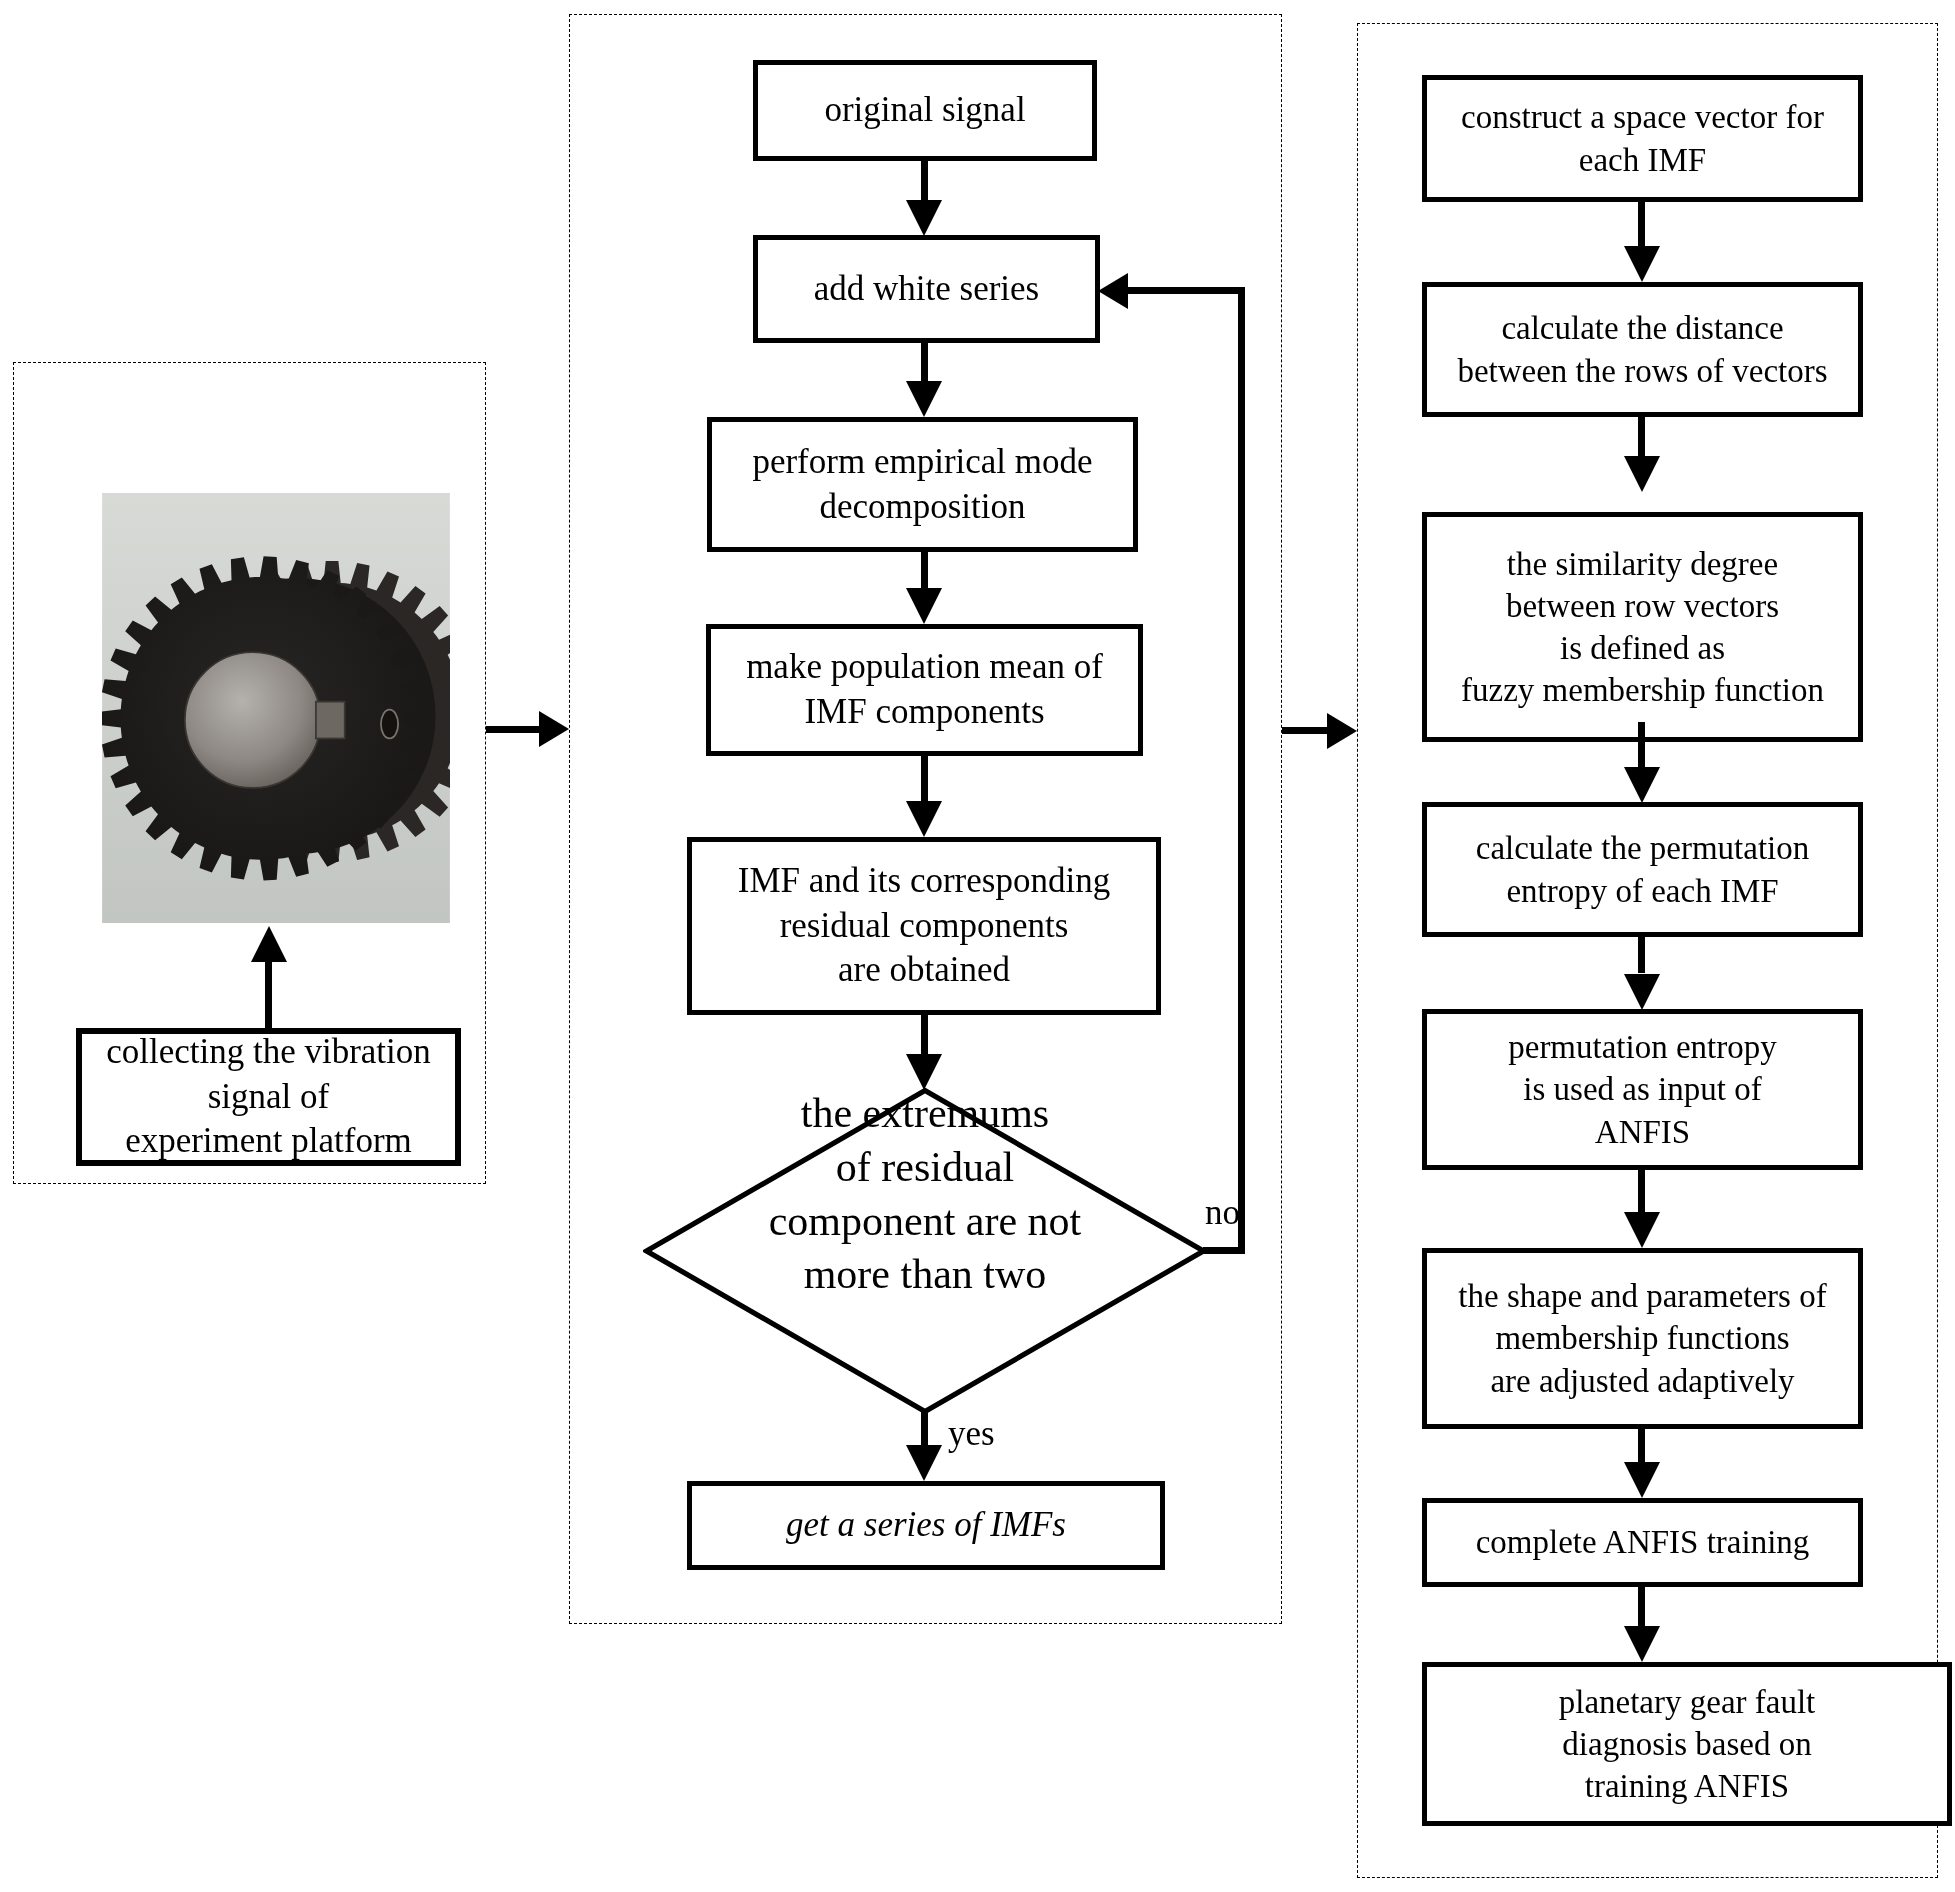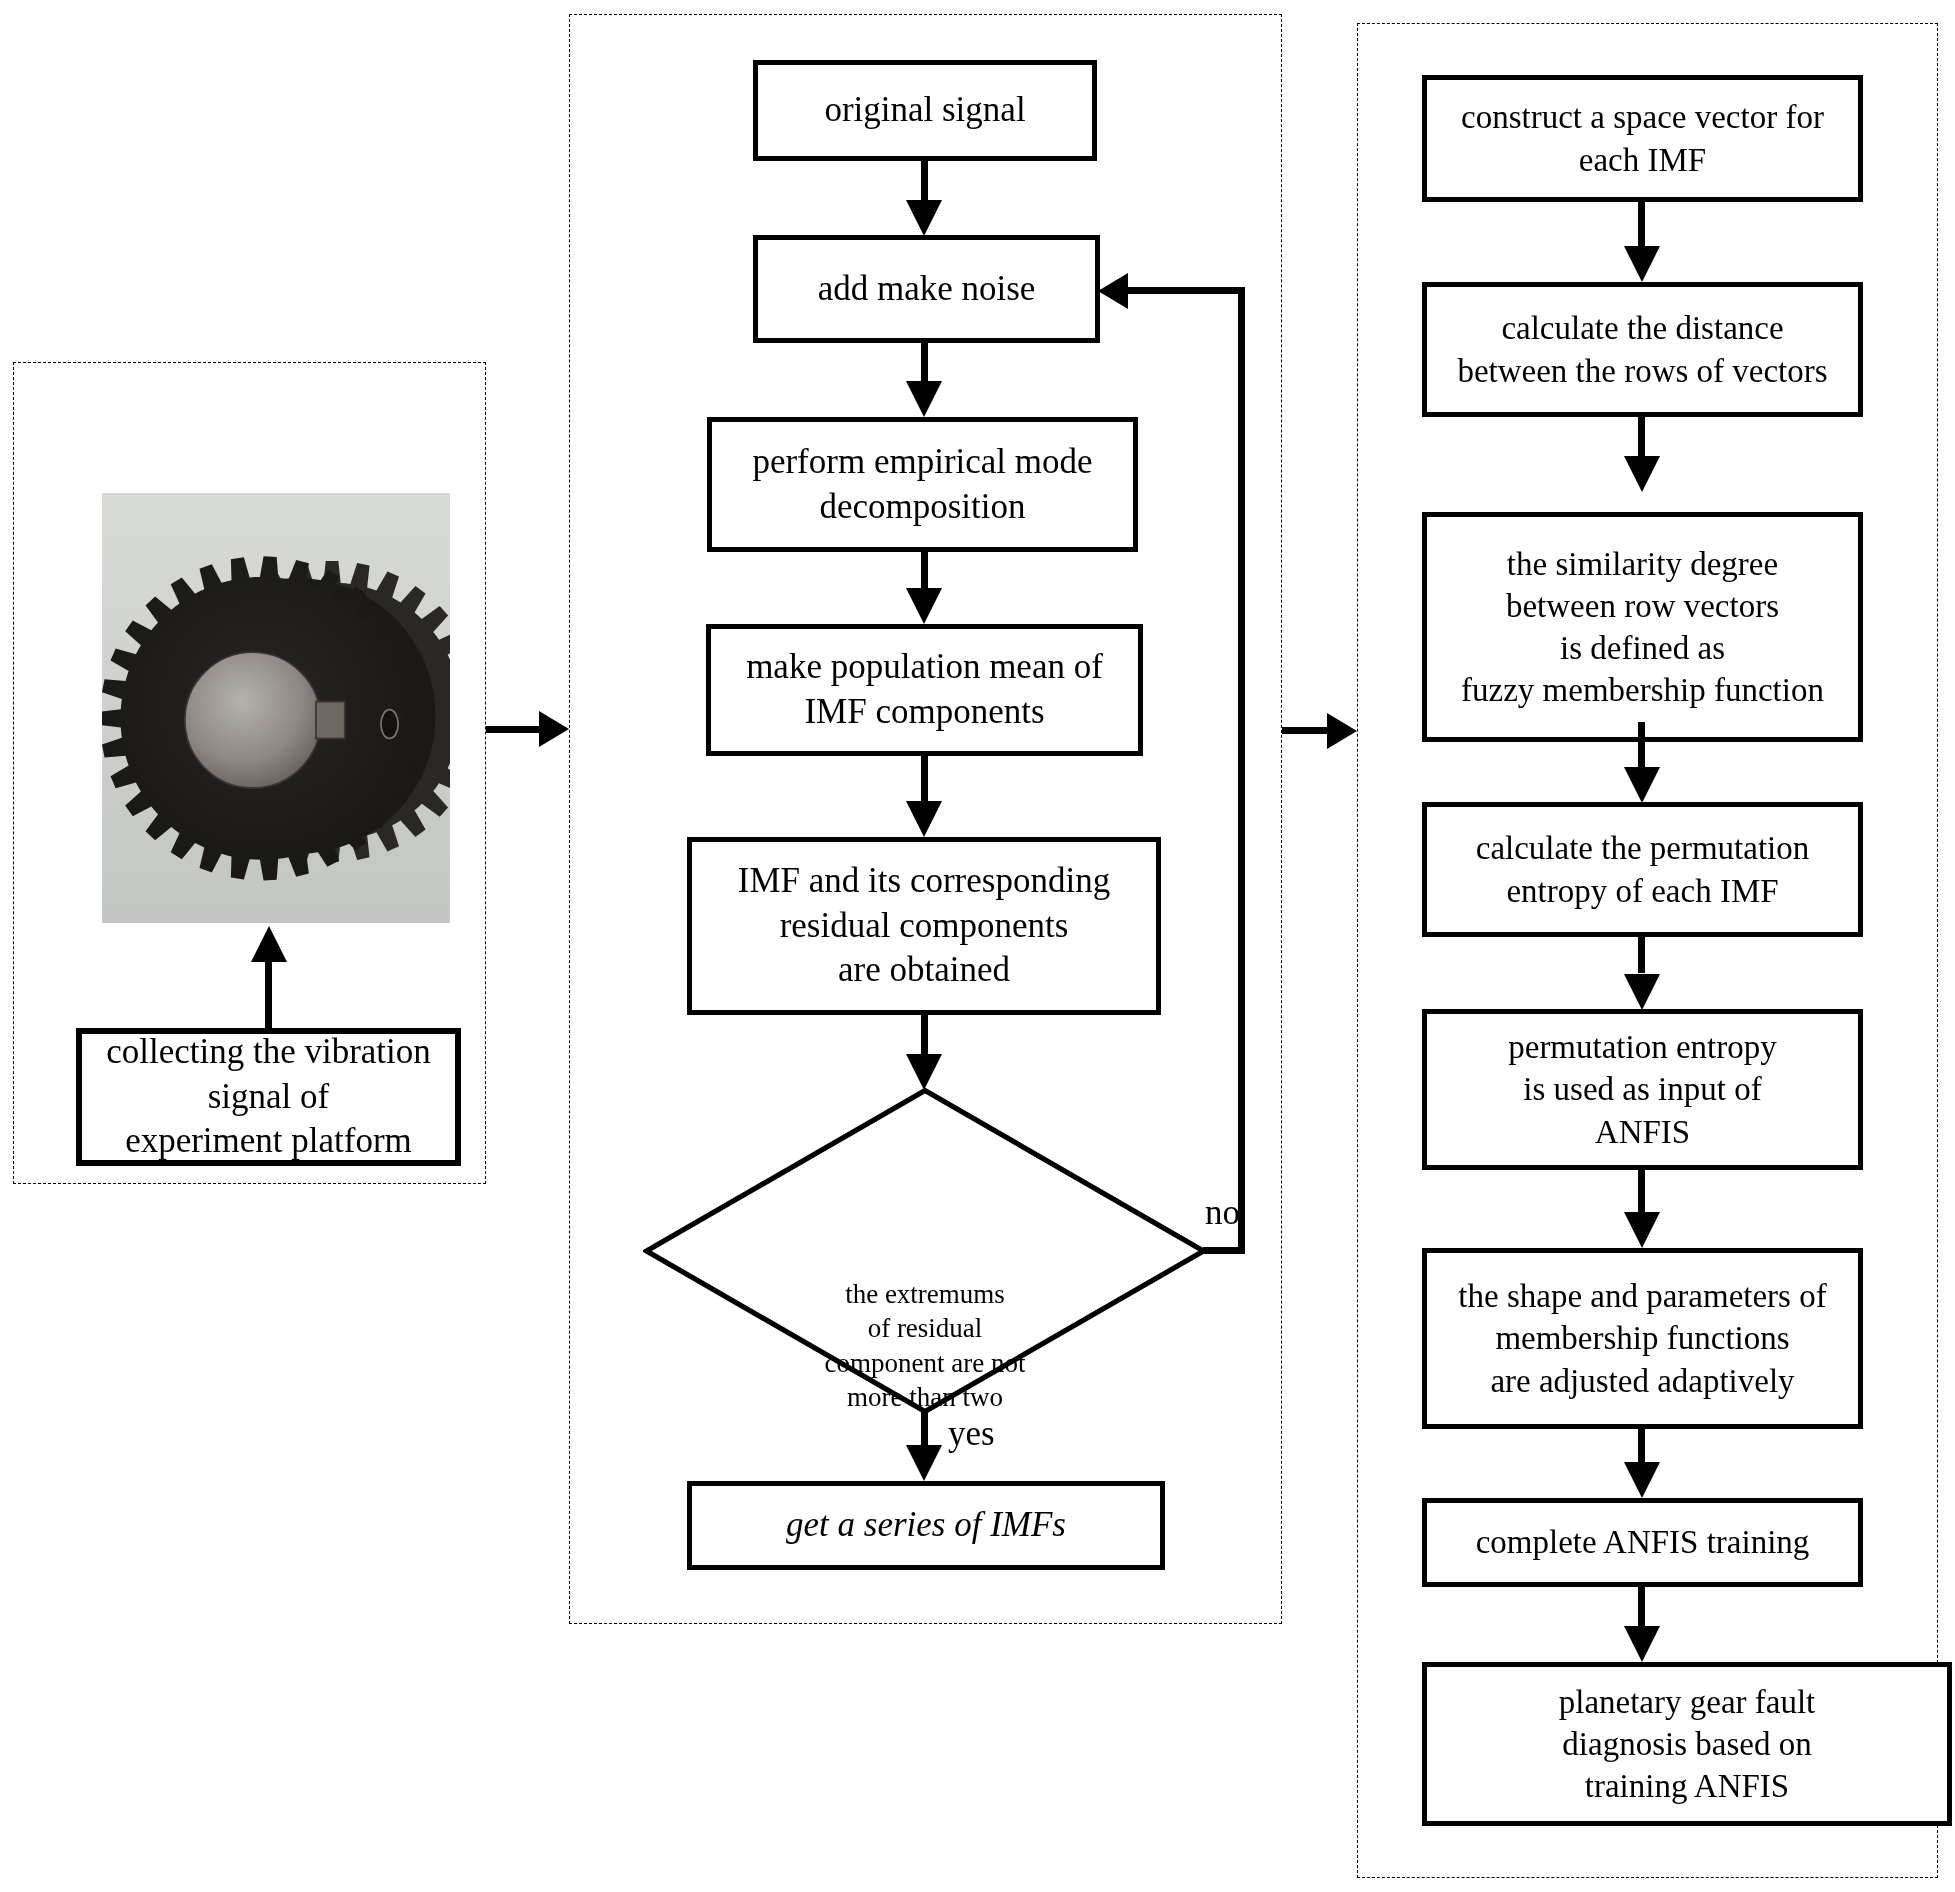--- a/index.html
+++ b/index.html
@@ -16,22 +16,22 @@
   .fbox.rp{font-size:33px;}
   .caption{border-width:6.3px;}
   .shaft{position:absolute;background:#000;}
   .head{position:absolute;width:0;height:0;}
   .head.down{border-left:18px solid transparent;border-right:18px solid transparent;border-top:36px solid #000;}
   .head.up{border-left:18px solid transparent;border-right:18px solid transparent;border-bottom:36px solid #000;}
   .head.left{border-top:18px solid transparent;border-bottom:18px solid transparent;border-right:30px solid #000;}
   .head.right{border-top:18px solid transparent;border-bottom:18px solid transparent;border-left:30px solid #000;}
   .lbl{position:absolute;font-size:35px;line-height:1;text-align:center;}
   .dtext{
-    position:absolute;display:flex;align-items:flex-end;justify-content:center;text-align:center;
-    font-size:27px;line-height:1.28;white-space:pre;
+    position:absolute;display:flex;align-items:flex-start;justify-content:center;text-align:center;
+    font-size:42px;line-height:1.28;white-space:pre;
   }
   svg{display:block;}
 </style>
 </head>
 <body>
 
 <div id="canvas">
 
   <div class="panel" style="left:12.7px;top:362px;width:473px;height:822px;"></div>
   <div class="panel" style="left:569px;top:14.4px;width:713px;height:1610px;"></div>
@@ -78,21 +78,21 @@
   <div class="head right" style="left:1327px;top:713px;"></div>
 
   <div class="fbox" style="left:753px;top:60px;width:344px;height:101px;">
     <span>original signal</span>
   </div>
 
   <div class="shaft" style="left:921px;top:161px;width:7px;height:41px;"></div>
   <div class="head down" style="left:906px;top:200px;"></div>
 
   <div class="fbox" style="left:753px;top:235px;width:347px;height:108px;">
-    <span>add make noise</span>
+    <span>add white series</span>
   </div>
 
   <div class="shaft" style="left:921px;top:342px;width:7px;height:42px;"></div>
   <div class="head down" style="left:906px;top:381px;"></div>
 
   <div class="fbox" style="left:707px;top:417px;width:431px;height:135px;">
     <span>perform empirical mode
 decomposition</span>
   </div>
 

